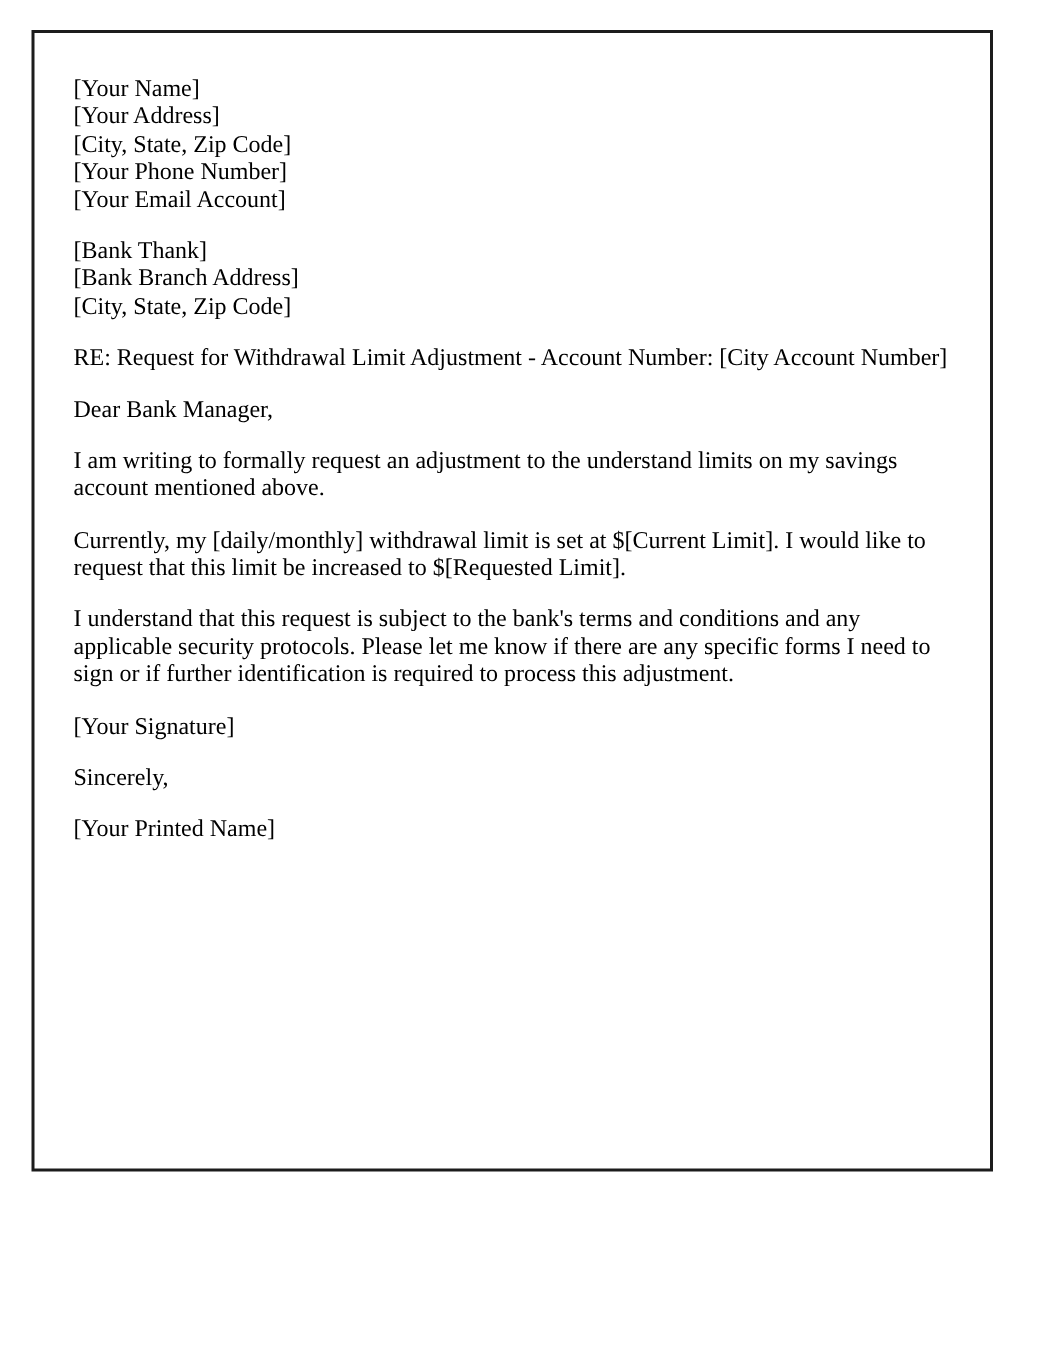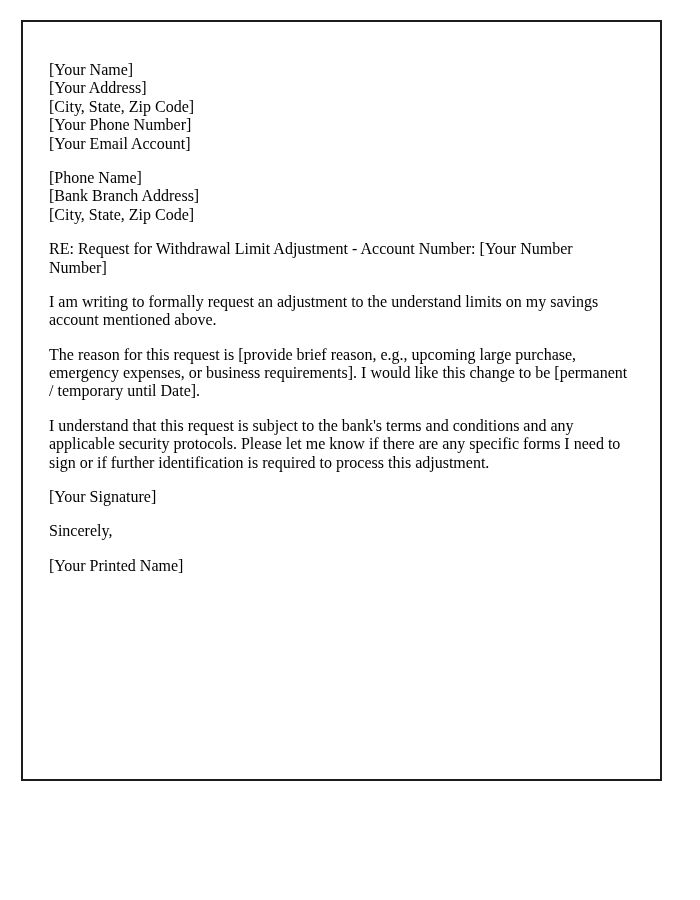--- a/index.html
+++ b/index.html
@@ -19,21 +19,21 @@
     overflow: hidden;
   }
   .document {
     position: absolute;
     left: 21px;
     top: 20px;
     width: 641px;
     height: 761px;
     border: 2px solid #1c1c1c;
     background: #ffffff;
-    padding: 23px 26px;
+    padding: 13px 26px;
   }
   .document p {
     margin: 16px 0;
     font-size: 16px;
     line-height: 1.15;
     color: #000000;
     word-spacing: normal;
   }
   .addr-line { display: block; }
 </style>
@@ -46,30 +46,31 @@
     <p>
       <span class="addr-line">[Your Name]</span>
       <span class="addr-line">[Your Address]</span>
       <span class="addr-line">[City, State, Zip Code]</span>
       <span class="addr-line">[Your Phone Number]</span>
       <span class="addr-line">[Your Email Account]</span>
     </p>
 
 
     <p>
-      <span class="addr-line">[Phone Name]</span>
+      <span class="addr-line">[Bank Thank]</span>
       <span class="addr-line">[Bank Branch Address]</span>
       <span class="addr-line">[City, State, Zip Code]</span>
     </p>
 
-    <p>RE: Request for Withdrawal Limit Adjustment - Account Number: [Your Number Number]</p>
+    <p>RE: Request for Withdrawal Limit Adjustment - Account Number: [City Account Number]</p>
 
+    <p>Dear Bank Manager,</p>
 
     <p>I am writing to formally request an adjustment to the understand limits on my savings account mentioned above.</p>
-    <p>The reason for this request is [provide brief reason, e.g., upcoming large purchase, emergency expenses, or business requirements]. I would like this change to be [permanent / temporary until Date].</p>
+    <p>Currently, my [daily/monthly] withdrawal limit is set at $[Current Limit]. I would like to request that this limit be increased to $[Requested Limit].</p>
     <p>I understand that this request is subject to the bank's terms and conditions and any applicable security protocols. Please let me know if there are any specific forms I need to sign or if further identification is required to process this adjustment.</p>
 
 
     <p>[Your Signature]</p>
 
     <p>Sincerely,</p>
 
     <p>[Your Printed Name]</p>
 
   </div>

